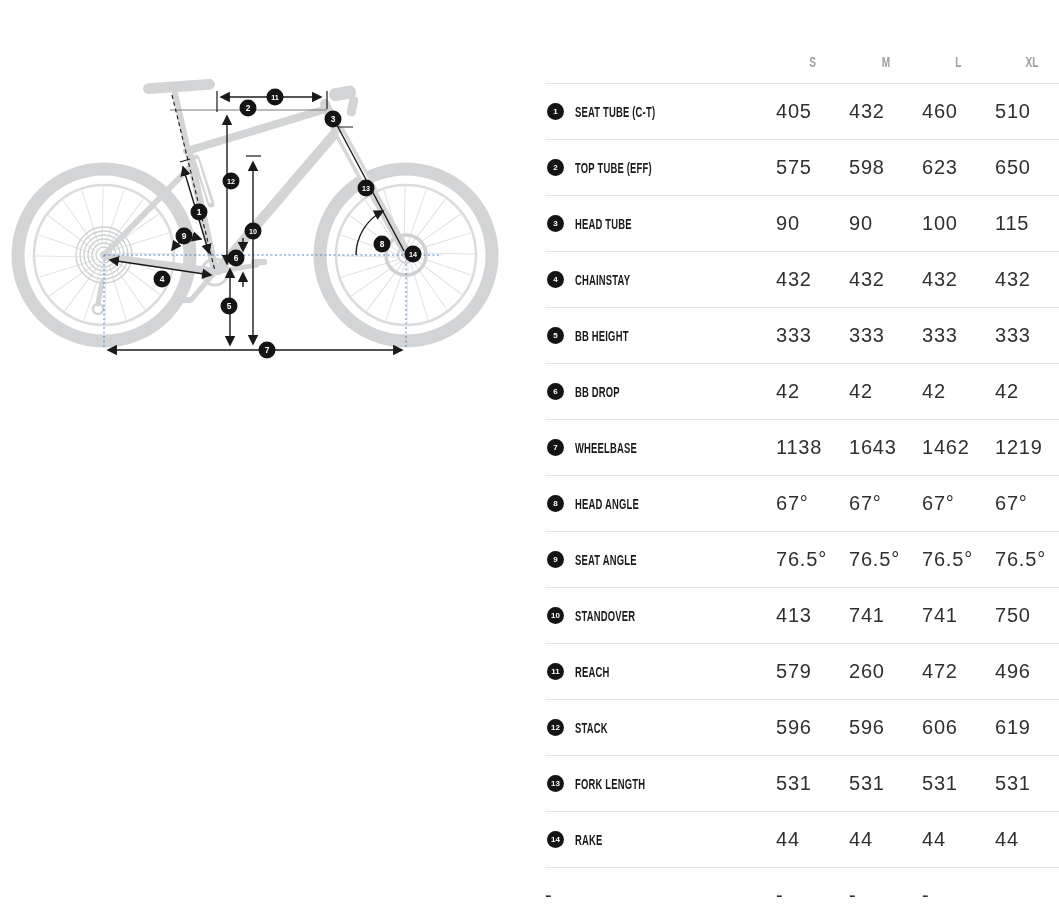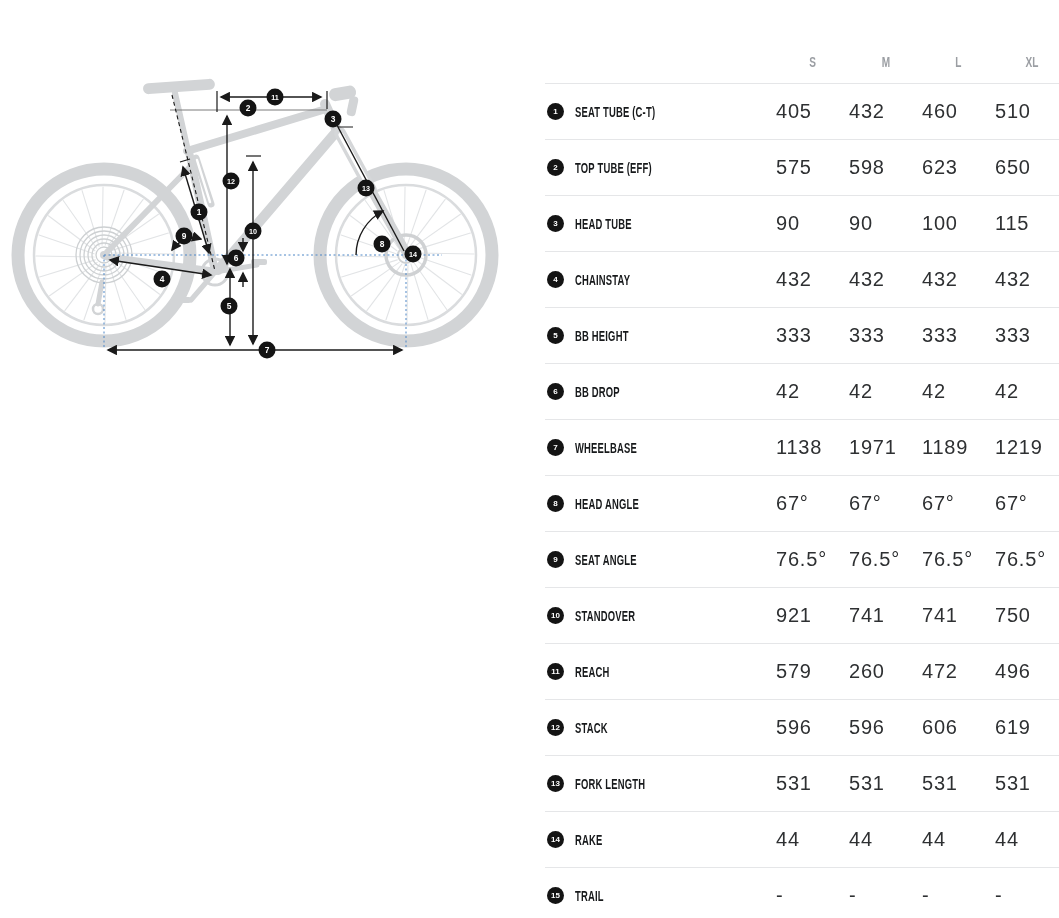--- a/index.html
+++ b/index.html
@@ -287,22 +287,22 @@
         <div class="vcell">42</div>
         <div class="vcell">42</div>
         <div class="vcell">42</div>
       </div>
       <div class="trow">
         <div class="label-cell">
           <span class="badge">7</span>
           <span class="rlabel">WHEELBASE</span>
         </div>
         <div class="vcell">1138</div>
-        <div class="vcell">1971</div>
-        <div class="vcell">1189</div>
+        <div class="vcell">1643</div>
+        <div class="vcell">1462</div>
         <div class="vcell">1219</div>
       </div>
       <div class="trow">
         <div class="label-cell">
           <span class="badge">8</span>
           <span class="rlabel">HEAD ANGLE</span>
         </div>
         <div class="vcell">67°</div>
         <div class="vcell">67°</div>
         <div class="vcell">67°</div>
@@ -316,21 +316,21 @@
         <div class="vcell">76.5°</div>
         <div class="vcell">76.5°</div>
         <div class="vcell">76.5°</div>
         <div class="vcell">76.5°</div>
       </div>
       <div class="trow">
         <div class="label-cell">
           <span class="badge">10</span>
           <span class="rlabel">STANDOVER</span>
         </div>
-        <div class="vcell">921</div>
+        <div class="vcell">413</div>
         <div class="vcell">741</div>
         <div class="vcell">741</div>
         <div class="vcell">750</div>
       </div>
       <div class="trow">
         <div class="label-cell">
           <span class="badge">11</span>
           <span class="rlabel">REACH</span>
         </div>
         <div class="vcell">579</div>
@@ -362,23 +362,19 @@
         <div class="label-cell">
           <span class="badge">14</span>
           <span class="rlabel">RAKE</span>
         </div>
         <div class="vcell">44</div>
         <div class="vcell">44</div>
         <div class="vcell">44</div>
         <div class="vcell">44</div>
       </div>
       <div class="trow">
-        <div class="label-cell">
-          <span class="badge">15</span>
-          <span class="rlabel">TRAIL</span>
-        </div>
         <div class="vcell">-</div>
         <div class="vcell">-</div>
         <div class="vcell">-</div>
         <div class="vcell">-</div>
       </div>
     </div>
 </div>
 
 </body></html>

